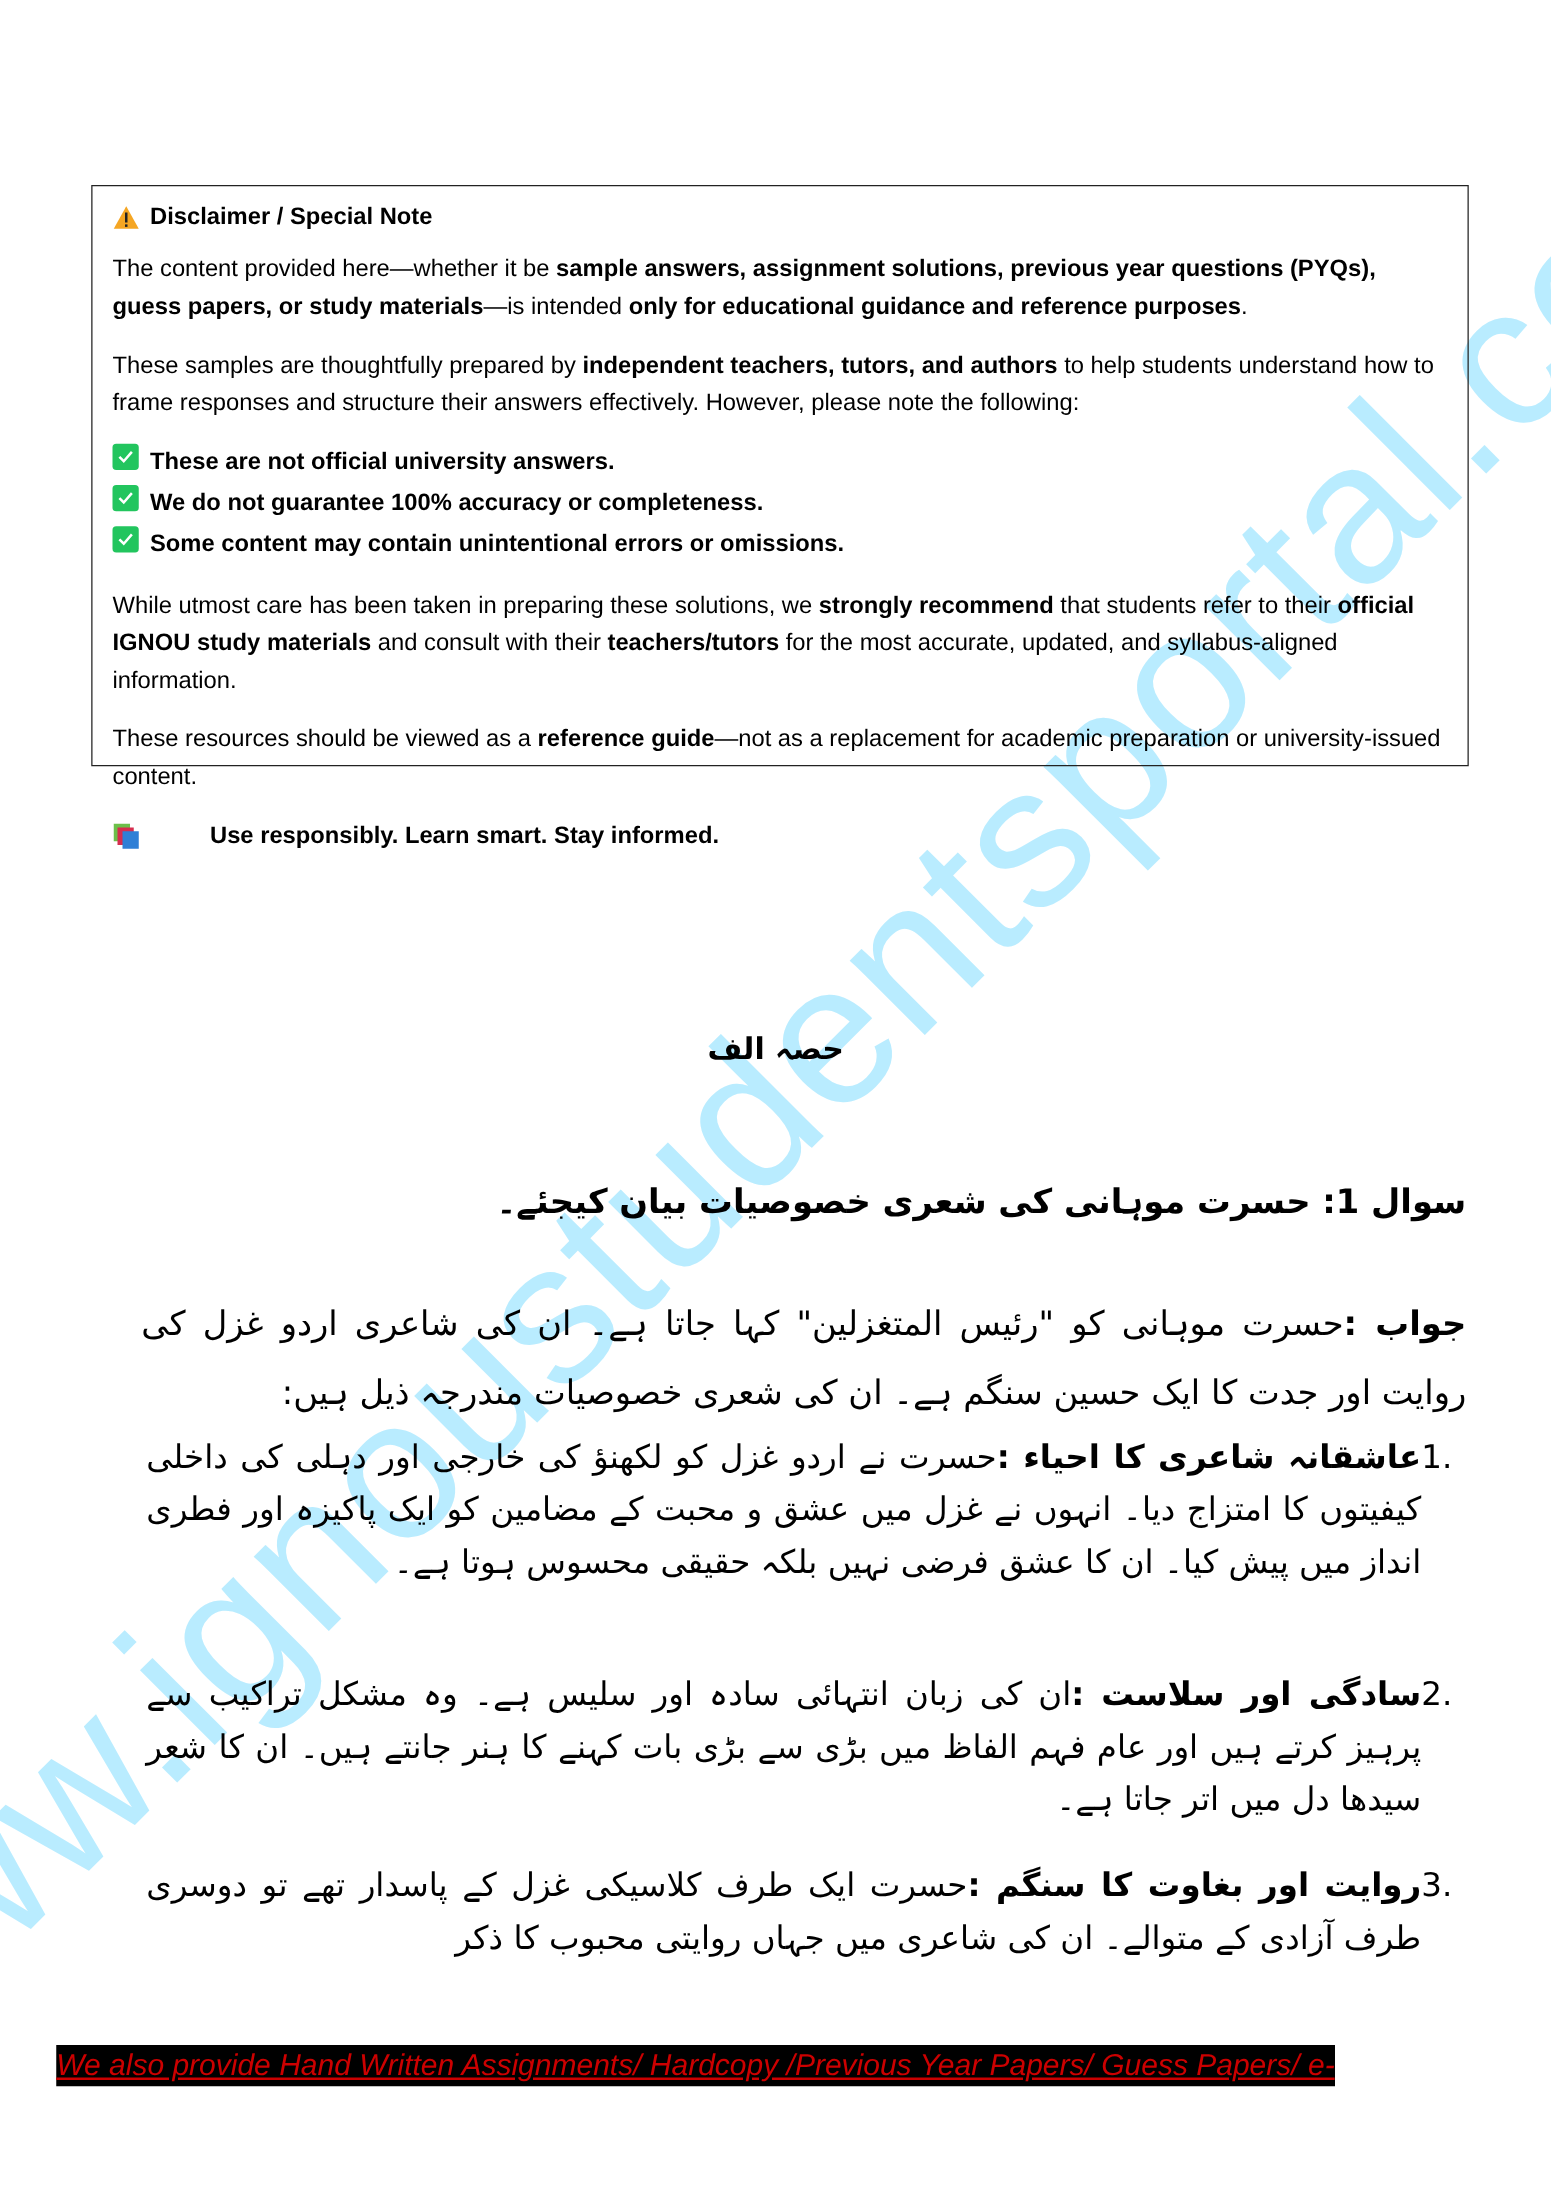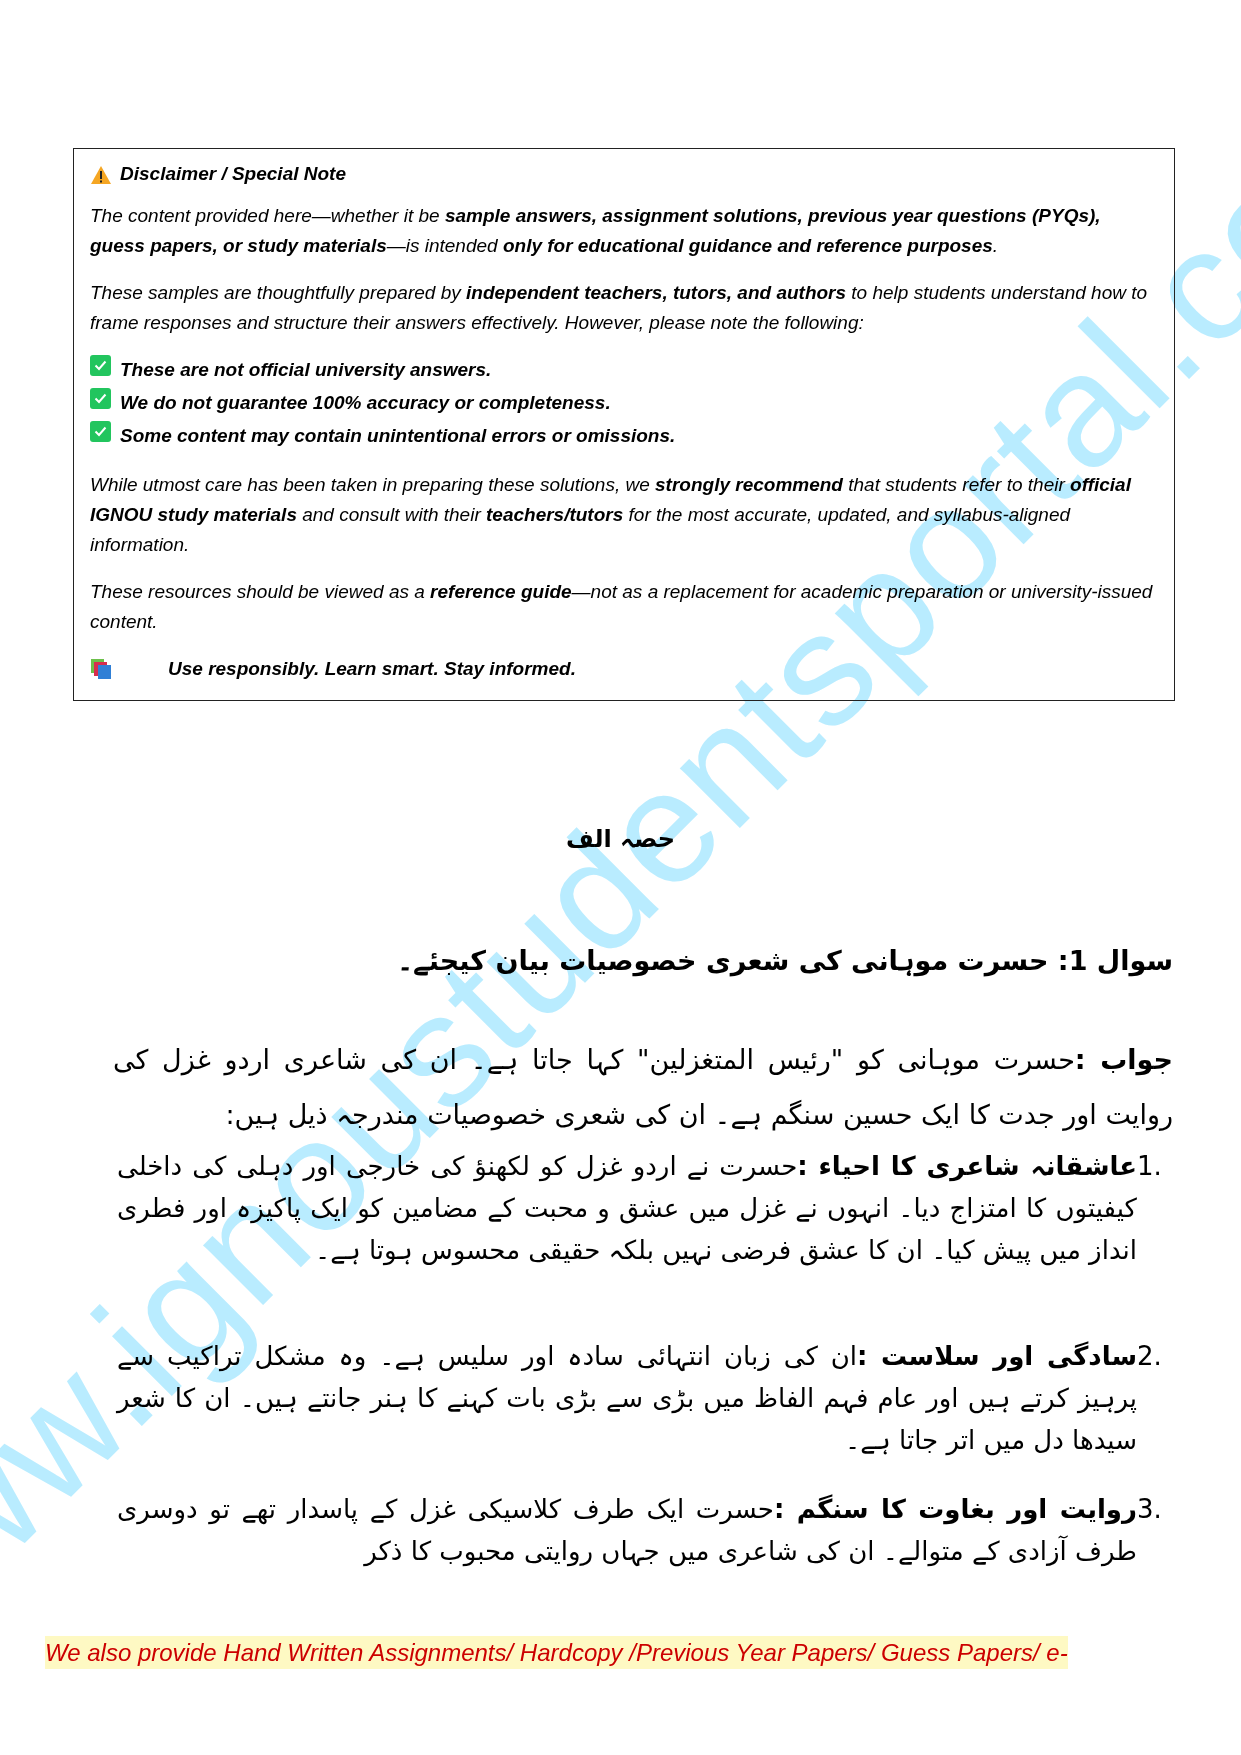--- a/index.html
+++ b/index.html
@@ -9,24 +9,24 @@
   .watermark {
     position: absolute; left: 620px; top: 870px;
     transform: translate(-50%, -50%) rotate(-45deg);
     font-family: "Liberation Sans", sans-serif;
     font-size: 160px; letter-spacing: 2px;
     color: #b9ecff; white-space: nowrap; z-index: 0;
     pointer-events: none; line-height: 1;
   }
 
   .disclaimer {
-    position: absolute; left: 73px; top: 148px; width: 1102px; height: 553px;
+    position: absolute; left: 73px; top: 148px; width: 1102px; height: 465px;
     border: 1.5px solid #222; box-sizing: border-box; z-index: 1;
     font-family: "Liberation Sans Narrow", "Liberation Sans", sans-serif;
-    font-size: 19px; line-height: 30px; padding: 10px 16px 0 16px; font-style: italic;
+    font-size: 19px; line-height: 30px; padding: 10px 16px 0 16px;
   }
   .disclaimer p { margin: 0 0 17px 0; }
   .disc-title { display: flex; align-items: center; font-weight: bold; margin-bottom: 12px !important; }
   .warn-icon { width: 22px; height: 20px; margin-right: 8px; display: inline-block; }
   .check-list { list-style: none; margin: 0 0 16px 0; padding: 0; }
   .check-list li { display: flex; font-weight: bold; height: 33px; }
   .check-icon { width: 21px; height: 21px; background: #22c55e; border-radius: 3px;
                 margin-right: 9px; display: inline-flex; align-items: center; justify-content: center; }
   .footer-line { display: flex; align-items: center; font-weight: bold; gap: 48px; }
   .books-icon { width: 22px; height: 20px; margin-right: 8px; position: relative; display: inline-block; }
@@ -41,21 +41,21 @@
   .point { right: 68px; width: 1100px; font-size: 26px; line-height: 42px; display: flex; direction: rtl; }
   .point .num { width: 36px; flex: 0 0 36px; direction: ltr; text-align: left; }
   .point .txt { width: 1020px; text-align: justify; }
   .p1 { top: 1145px; }
   .p2 { top: 1335px; }
   .p3 { top: 1488px; }
 
   .promo { position: absolute; z-index: 2; left: 45px; top: 1636px; width: 1130px;
            font-family: "Liberation Sans Narrow", "Liberation Sans", sans-serif;
            font-style: italic; font-size: 24px; line-height: 33px; color: #cc0000; }
-  .promo .line { background: #fef9c3; text-decoration-color: #cc0000; display: inline-block; }
+  .promo .line { background: #000000; text-decoration: underline; text-decoration-color: #cc0000; display: inline-block; }
   .promo .line2 { margin-left: 58px; }
   .promo a { color: #1f5fa8; font-weight: bold; text-decoration: underline; text-decoration-color: #1f7a3a; }
 </style>
 </head>
 <body>
 
 <div class="watermark">www.ignoustudentsportal.com</div>
 
 <div class="disclaimer">
   <p class="disc-title">

